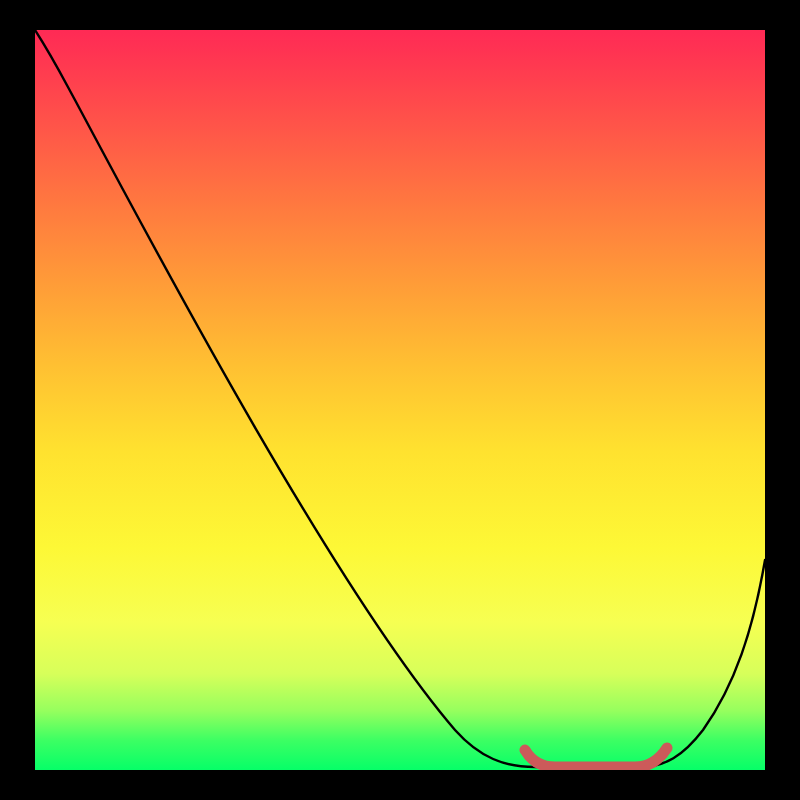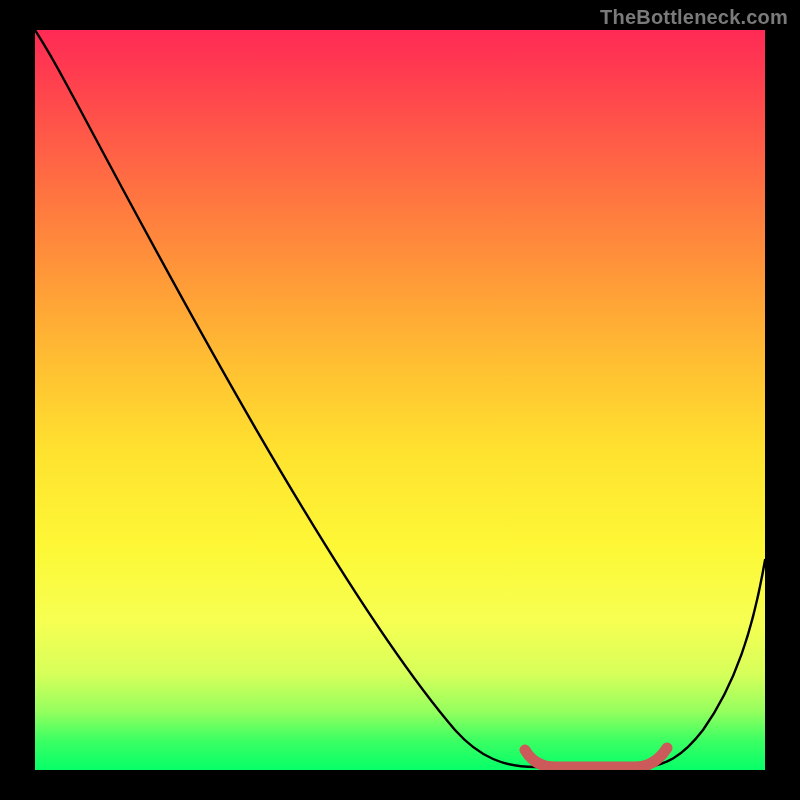--- a/index.html
+++ b/index.html
@@ -85,14 +85,13 @@
                C 630 737, 648 726, 668 700
                C 700 655, 718 600, 730 530" fill="none" stroke="#000" stroke-width="2.4" stroke-linecap="round"></path>
 
       <path d="M 490 720
                Q 500 737 520 737
                L 600 737
                Q 620 737 632 718" fill="none" stroke="#cc5a5a" stroke-width="11" stroke-linecap="round"></path>
     </svg>
   </div>
 
-  <div class="watermark">TheBottleneck.com</div>
 </div>
 
 </body></html>

